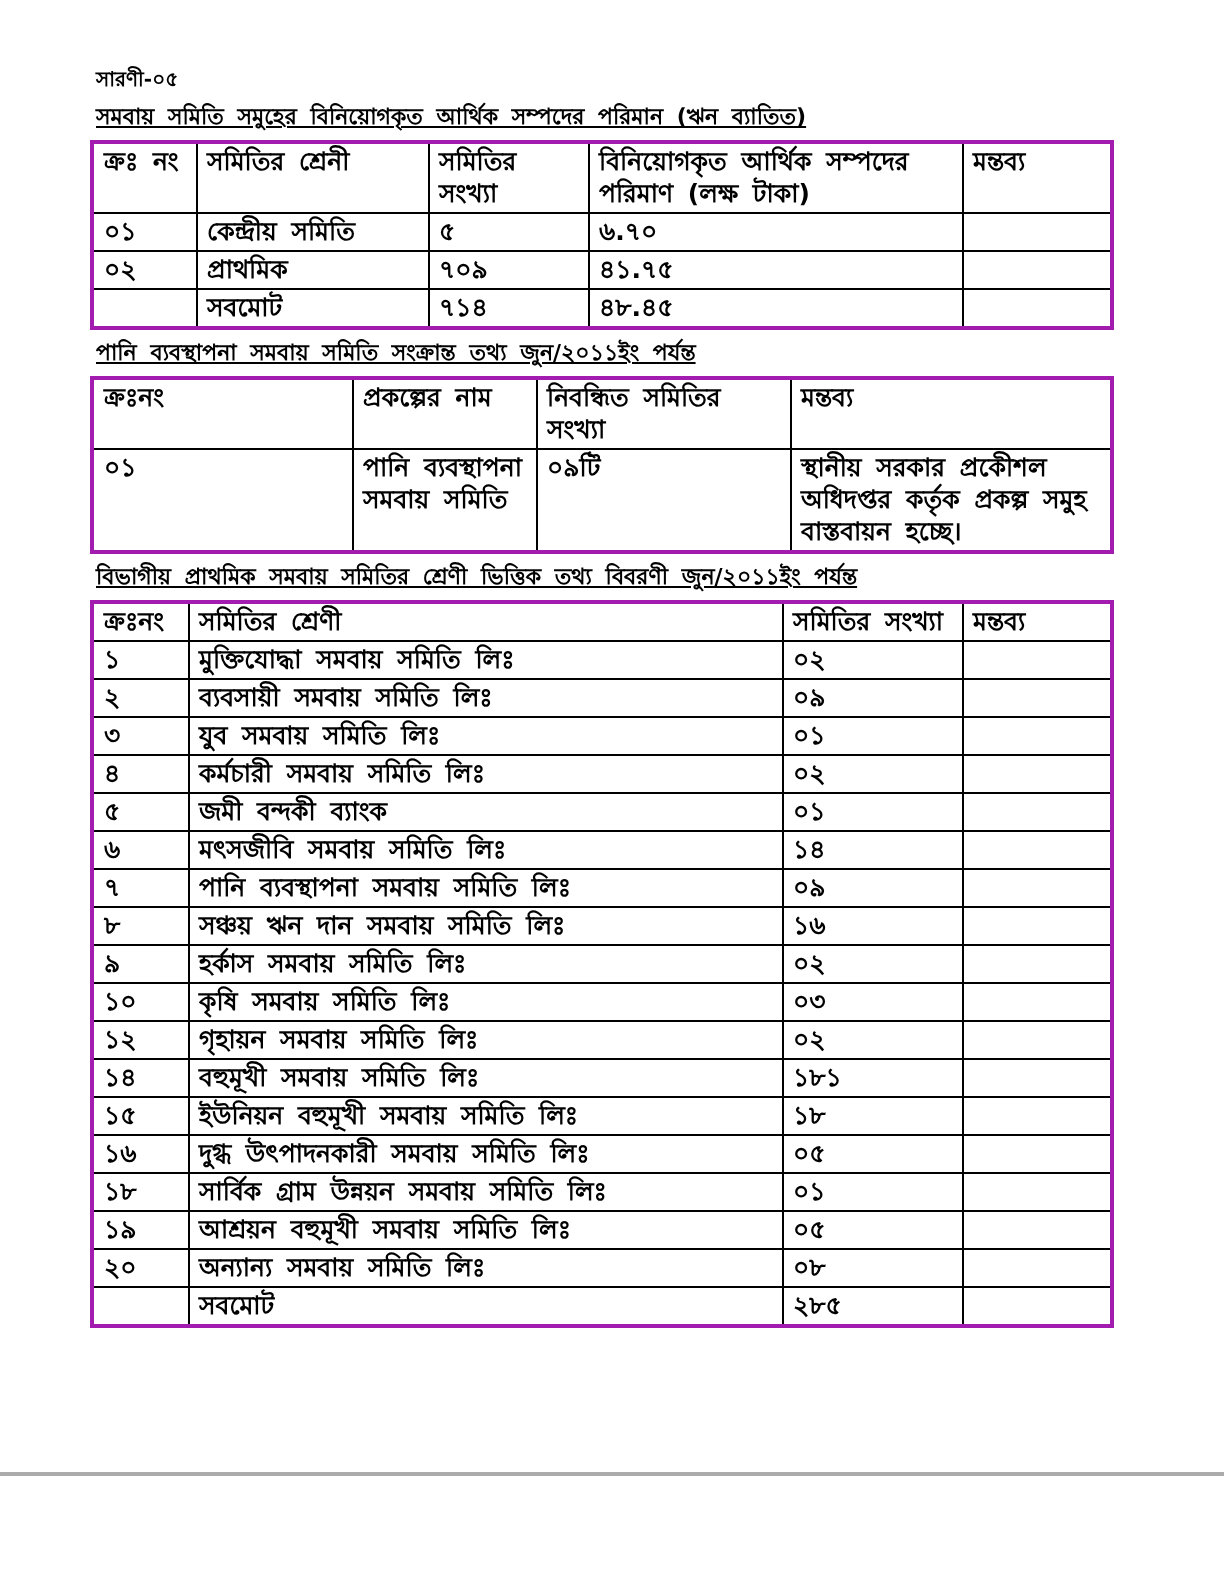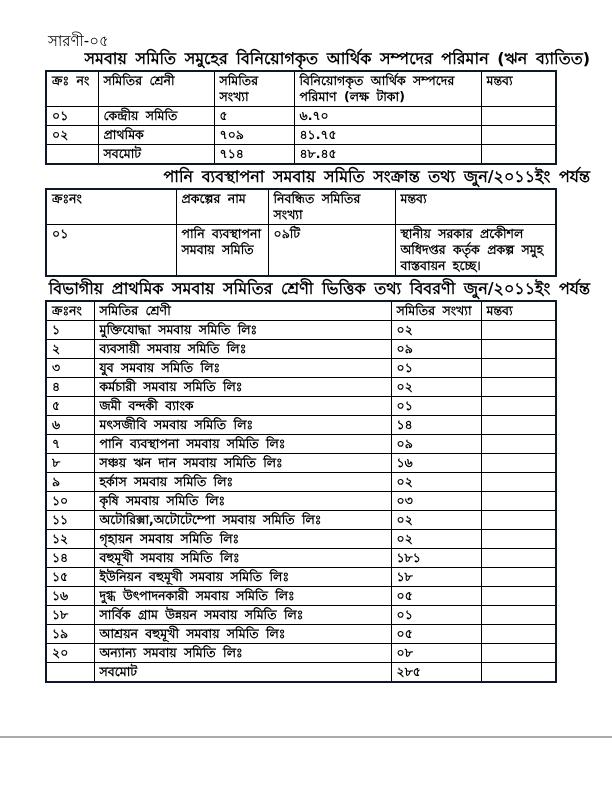--- a/index.html
+++ b/index.html
@@ -6,29 +6,29 @@
   body{
     width:612px;height:792px;background:#ffffff;color:#000;
     font-family:"DejaVu Sans","Liberation Sans",sans-serif;
   }
   .page{
     position:relative;box-sizing:border-box;width:612px;height:792px;
     padding:33px 22px 0 45px;overflow:hidden;background:#fff;
   }
   .section{margin-bottom:4px}
   .tbl-title{
-    font-size:15px;font-weight:normal;margin:0 0 2px 3px;line-height:16px;
+    font-size:10px;font-weight:bold;margin:0 0 2px 3px;line-height:16px;
   }
   .tbl-subtitle{
-    font-size:16px;font-weight:bold;
-    margin:0 0 3px 3px;line-height:16px;word-spacing:3px;text-align:right;
+    font-size:11px;font-weight:bold;text-decoration:underline;
+    margin:0 0 3px 3px;line-height:16px;word-spacing:3px;
   }
   table{
     border-collapse:collapse;table-layout:fixed;width:510px;
-    border:2px solid #0f172a;
+    border:2px solid #a21caf;
   }
   th,td{
     border:1px solid #000;font-size:12.5px;font-weight:bold;
     text-align:left;vertical-align:top;padding:1px 5px;
     line-height:16px;word-spacing:3px;overflow:hidden;
   }
   
   .t1 col:nth-child(1){width:52px}
   .t1 col:nth-child(2){width:116px}
   .t1 col:nth-child(3){width:80px}
@@ -200,26 +200,20 @@
             <td>০২</td>
             <td></td>
           </tr>
           <tr>
             <td>১০</td>
             <td>কৃষি সমবায় সমিতি লিঃ</td>
             <td>০৩</td>
             <td></td>
           </tr>
           <tr>
-            <td>১১</td>
-            <td>অটোরিক্সা,অটোটেম্পো সমবায় সমিতি লিঃ</td>
-            <td>০২</td>
-            <td></td>
-          </tr>
-          <tr>
             <td>১২</td>
             <td>গৃহায়ন সমবায় সমিতি লিঃ</td>
             <td>০২</td>
             <td></td>
           </tr>
           <tr>
             <td>১৪</td>
             <td>বহুমূখী সমবায় সমিতি লিঃ</td>
             <td>১৮১</td>
             <td></td>

